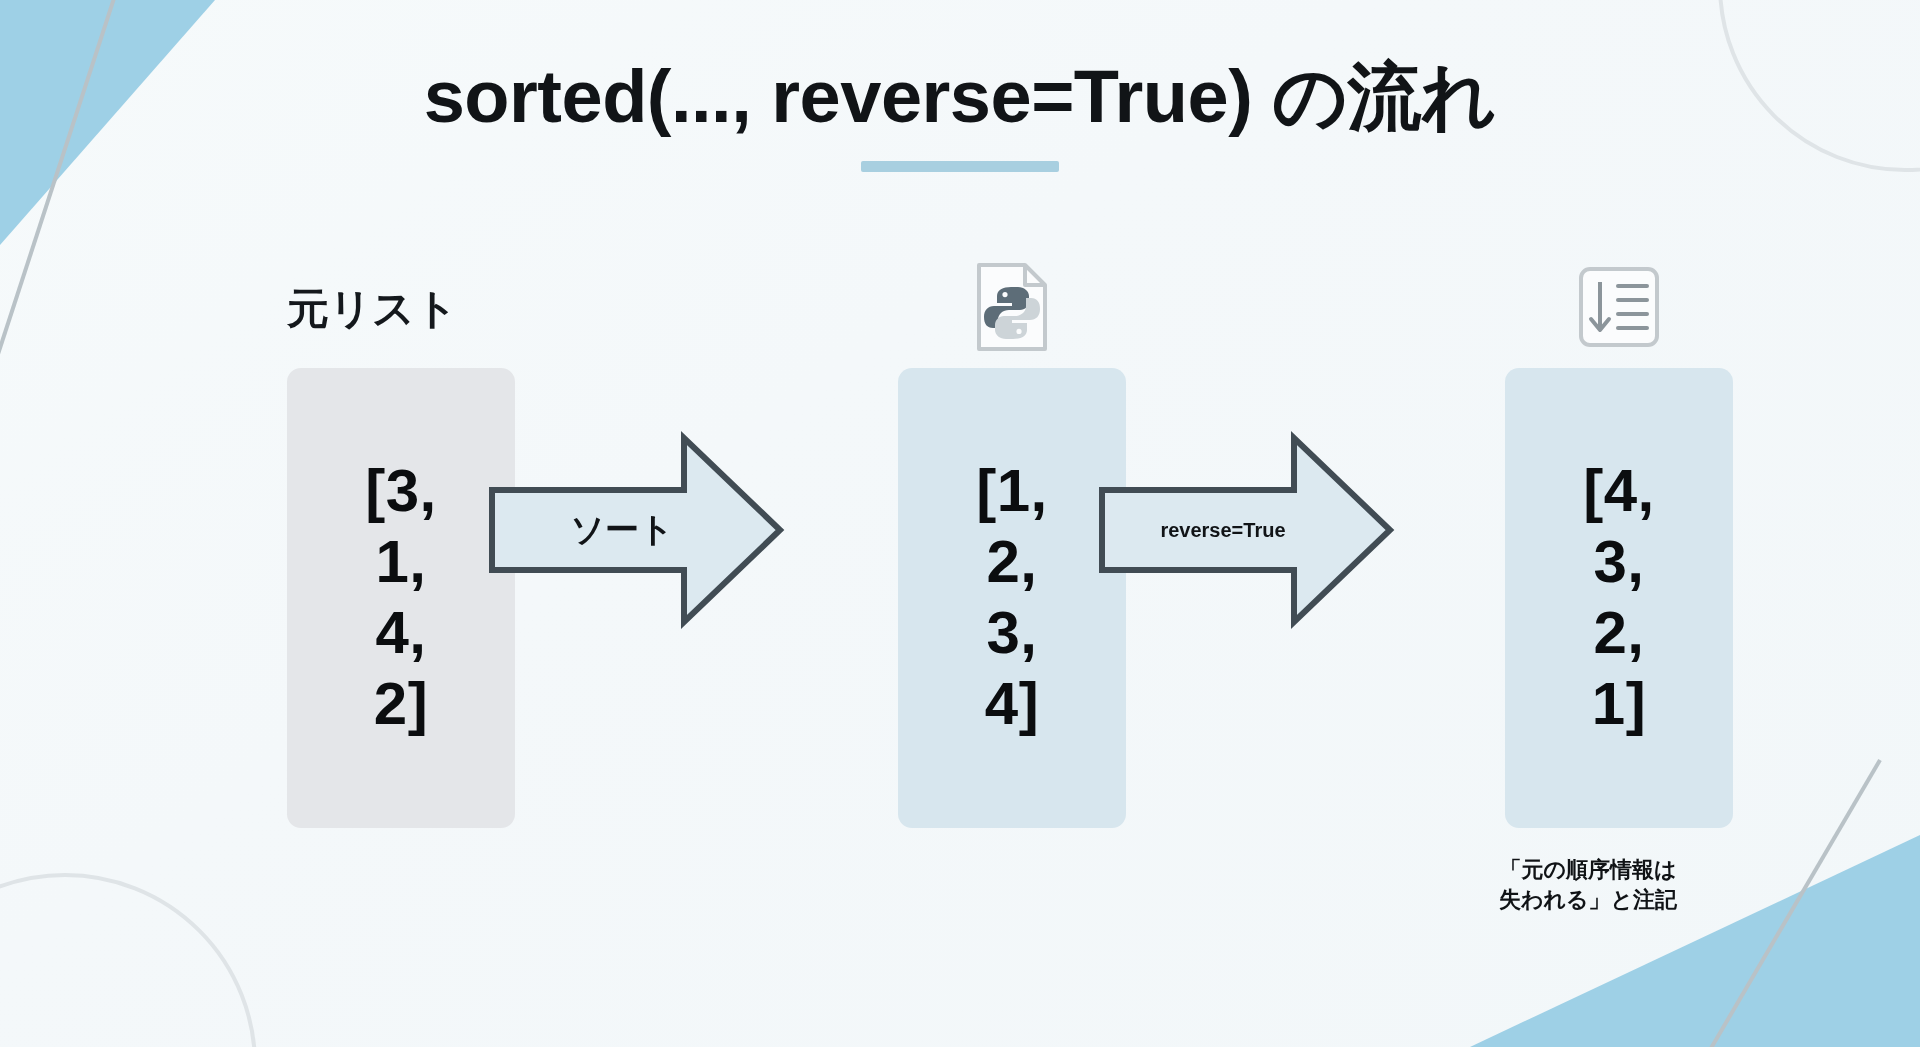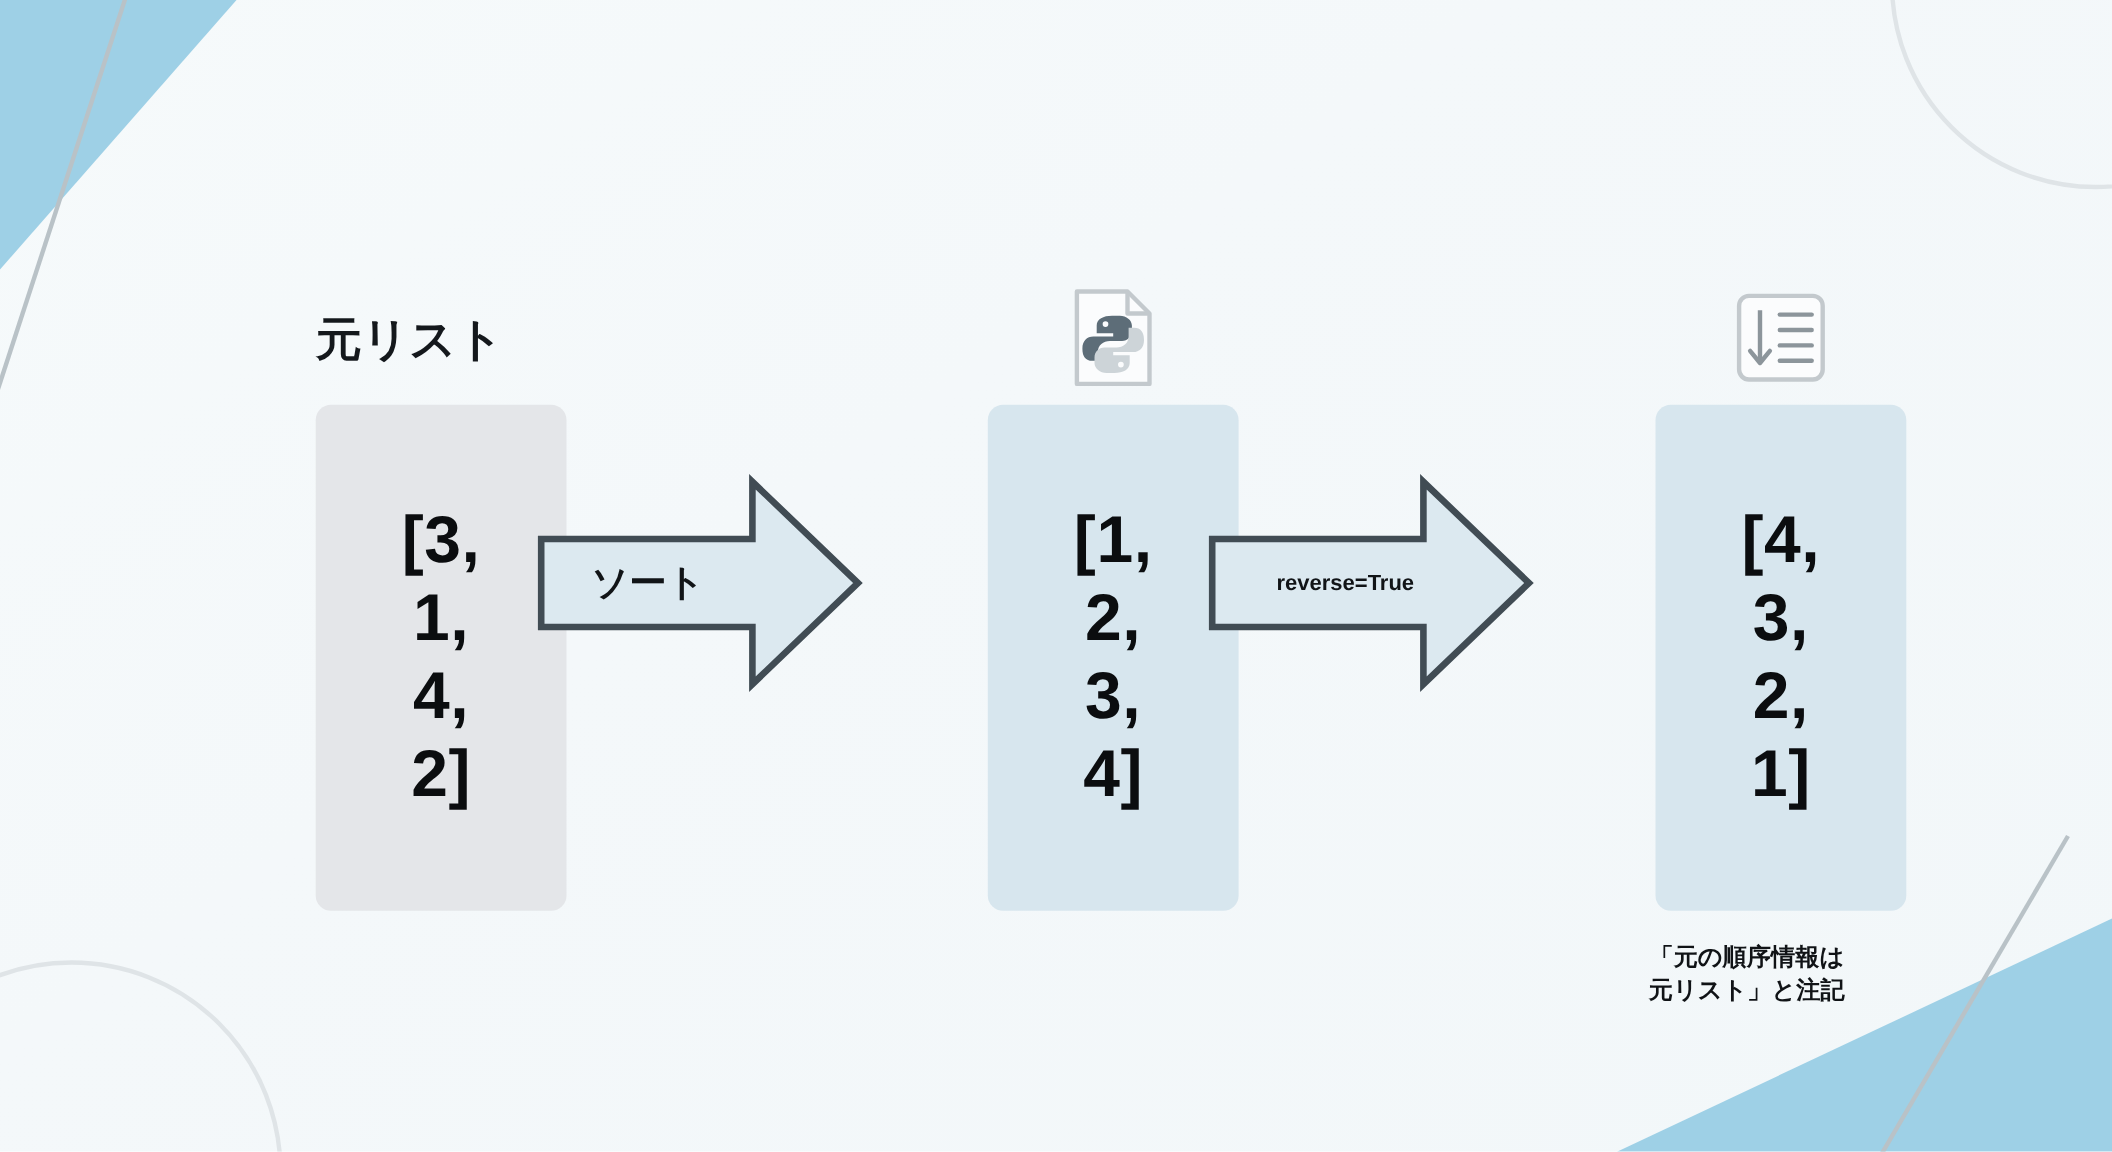--- a/index.html
+++ b/index.html
@@ -119,21 +119,21 @@
     top: 180px;
     height: 200px;
     display: flex;
     align-items: center;
     justify-content: center;
     font-weight: 700;
     color: #111417;
     pointer-events: none;
     white-space: nowrap;
   }
-  .arrow-label-1 { left: 464px; width: 250px; font-size: 34px; }
+  .arrow-label-1 { left: 497px; width: 250px; font-size: 34px; }
   .arrow-label-2 { left: 1098px; width: 250px; font-size: 20px; }
 
   
   .caption {
     position: absolute;
     left: 1428px;
     top: 855px;
     width: 320px;
     text-align: center;
     font-size: 22px;
@@ -156,20 +156,24 @@
       <polygon points="1920,835 1920,1047 1470,1047" fill="#9ed0e6"></polygon>
 
       <line x1="120" y1="-20" x2="-30" y2="440" stroke="#b9c2c7" stroke-width="4"></line>
       <line x1="1880" y1="760" x2="1700" y2="1067" stroke="#b9c2c7" stroke-width="4"></line>
 
       <circle cx="1905" cy="-15" r="185" fill="none" stroke="#dfe4e7" stroke-width="4"></circle>
       <circle cx="65" cy="1065" r="190" fill="none" stroke="#dfe4e7" stroke-width="4"></circle>
     </svg>
   </div>
 
+  <div class="title-wrap">
+    <div class="slide-title">sorted(..., reverse=True) の流れ</div>
+    <div class="title-rule"></div>
+  </div>
 
   <div class="flow">
 
     <div class="col col-1">
       <div class="col-head left">
         <span class="col-label">元リスト</span>
       </div>
       <div class="list-card card-grey">
         <div class="list-line">[3,</div>
         <div class="list-line">1,</div>
@@ -230,16 +234,16 @@
         <div class="list-line">3,</div>
         <div class="list-line">2,</div>
         <div class="list-line">1]</div>
       </div>
     </div>
 
   </div>
 
   <div class="caption">
     <div>「元の順序情報は</div>
-    <div>元リスト」と注記</div>
+    <div>失われる」と注記</div>
   </div>
 
 </div>
 
 </body></html>

